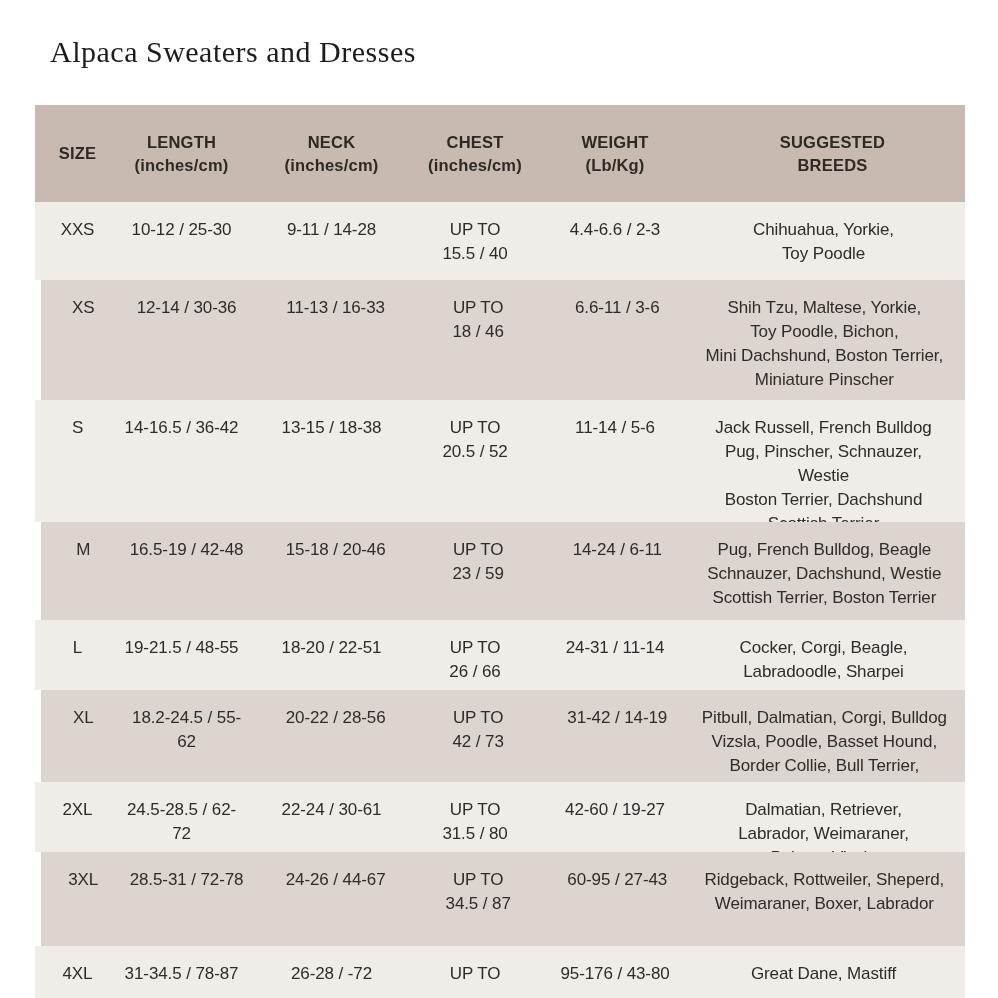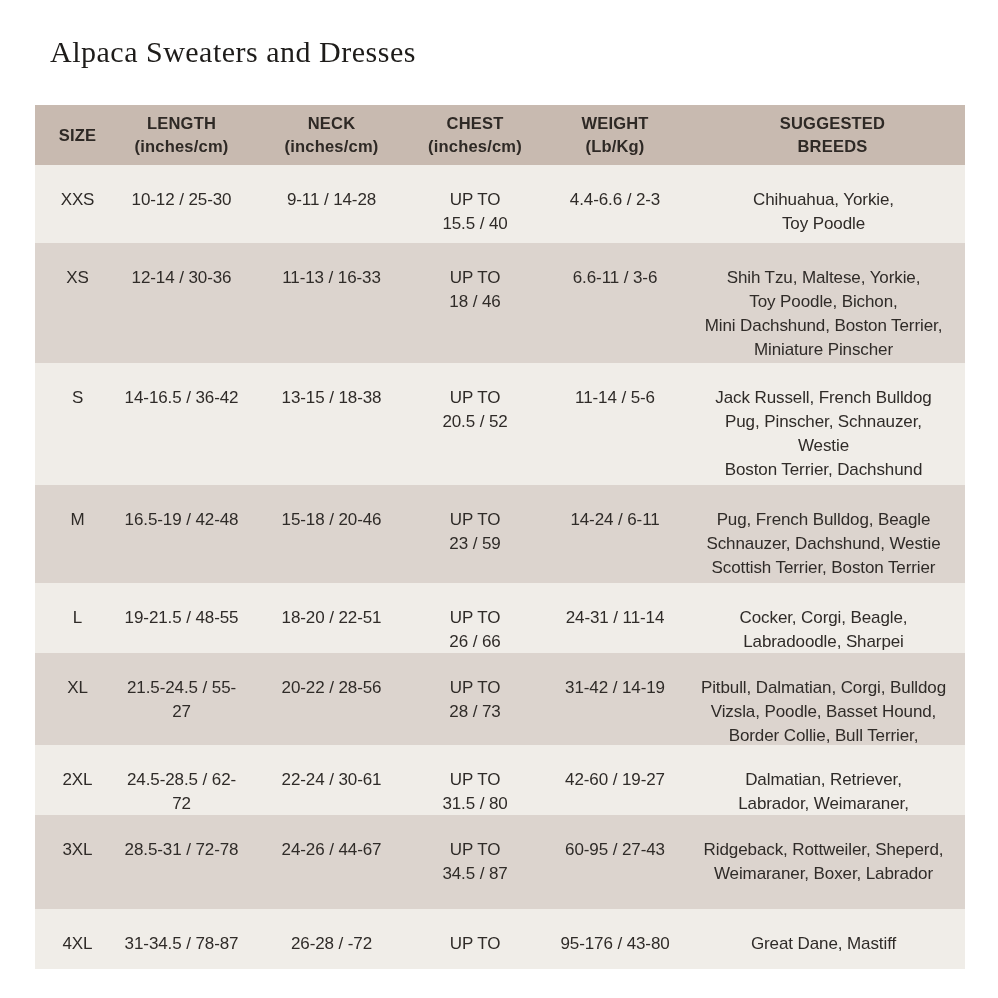--- a/index.html
+++ b/index.html
@@ -30,46 +30,46 @@
   .size-table{
     margin:35px 0 0 35px;
     width:930px;
   }
   .trow{
     display:grid;
     grid-template-columns:9.14% 13.23% 19.03% 11.83% 18.28% 28.49%;
   }
   .thead{
     background:var(--header_bg);
-    height:60px;
+    height:97px;
   }
   .thead .cell{
     display:flex;
     flex-direction:column;
     justify-content:center;
     align-items:center;
     text-align:center;
     font-weight:bold;
     font-size:16.5px;
     line-height:23px;
     letter-spacing:0.2px;
     color:#2E2925;
   }
   .row{
     overflow:hidden;
   }
   .row .cell{
-    padding-top:23px;
+    padding-top:16px;
     text-align:center;
     font-size:17px;
     line-height:24px;
     letter-spacing:-0.1px;
   }
   .row.light{background:var(--row_light);}
-  .row.dark{background:var(--row_dark);}
+  .row.dark{background:var(--row_dark);margin-left:6px;}
   .cell-breeds{font-size:16.5px;padding-right:18px;}
   
   .tbody .row:nth-child(1){height:78px;}
   .tbody .row:nth-child(2){height:120px;}
   .tbody .row:nth-child(3){height:122px;}
   .tbody .row:nth-child(4){height:98px;}
   .tbody .row:nth-child(5){height:70px;}
   .tbody .row:nth-child(6){height:92px;}
   .tbody .row:nth-child(7){height:70px;}
   .tbody .row:nth-child(8){height:94px;}
@@ -186,25 +186,25 @@
           </div>
     <div class="cell cell-weight">24-31 / 11-14</div>
     <div class="cell cell-breeds">
             <div>Cocker, Corgi, Beagle,</div>
             <div>Labradoodle, Sharpei</div>
           </div>
   </div>
 
   <div class="trow row dark">
     <div class="cell cell-size">XL</div>
-    <div class="cell cell-length">21.5-24.5 / 55-27</div>
+    <div class="cell cell-length">18.2-24.5 / 55-62</div>
     <div class="cell cell-neck">20-22 / 28-56</div>
     <div class="cell cell-chest">
             <div>UP TO</div>
-            <div>28 / 73</div>
+            <div>42 / 73</div>
           </div>
     <div class="cell cell-weight">31-42 / 14-19</div>
     <div class="cell cell-breeds">
             <div>Pitbull, Dalmatian, Corgi, Bulldog</div>
             <div>Vizsla, Poodle, Basset Hound,</div>
             <div>Border Collie, Bull Terrier,</div>
             <div>Staffordshire Terrier, Labradoodle</div>
           </div>
   </div>
 

